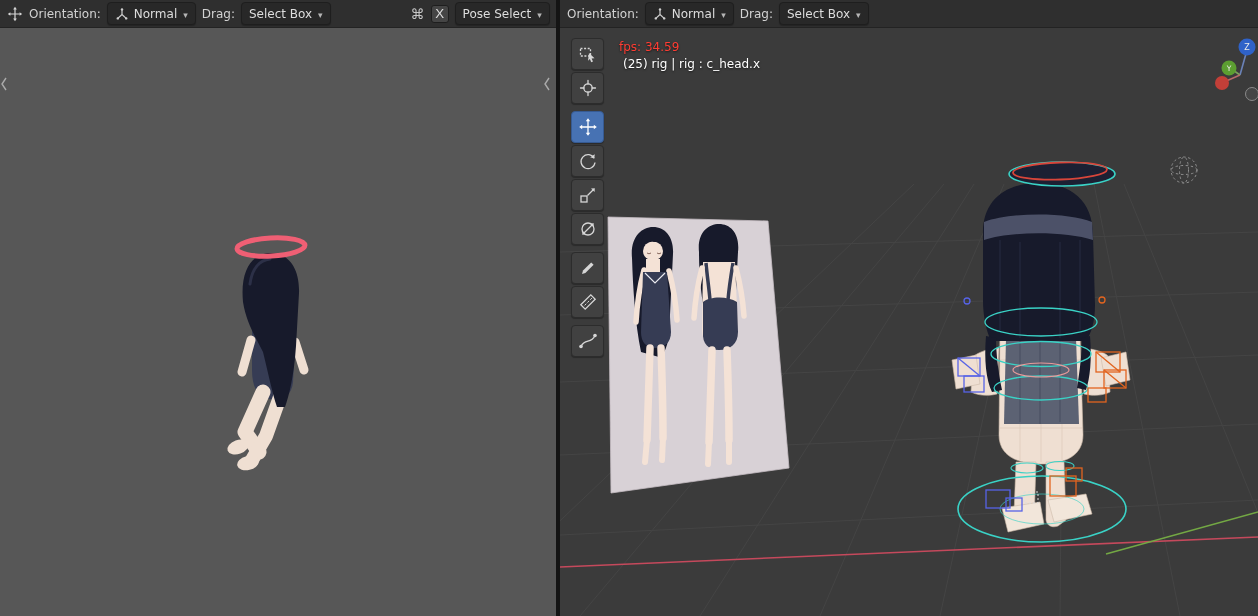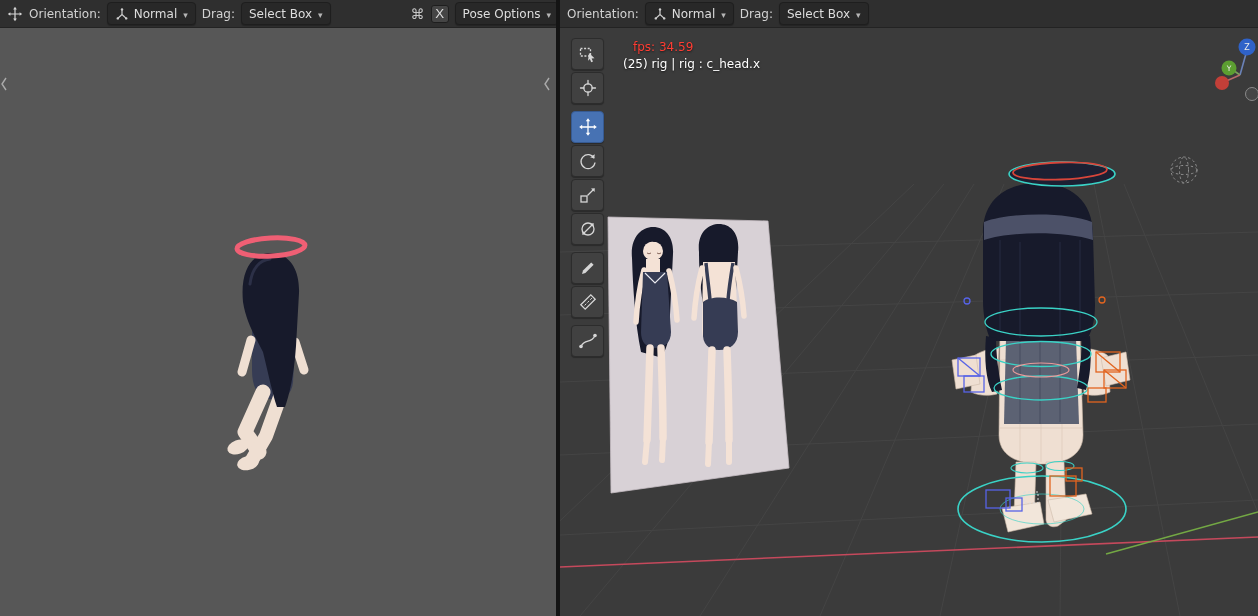--- a/index.html
+++ b/index.html
@@ -31,21 +31,21 @@
   .vp-canvas{position:relative;flex:1;overflow:hidden;}
   .canvas-left{background:var(--left-viewport-bg,#575757);}
   .canvas-right{background:var(--right-viewport-bg,#3b3b3b);}
   .scene{position:absolute;left:0;top:0;}
 
   .edge-arrow{position:absolute;width:12px;height:18px;display:flex;align-items:center;
     justify-content:center;cursor:pointer;opacity:.85;}
   .edge-arrow svg{display:block;}
 
   
-  .fps-text{position:absolute;left:73px;top:12px;color:var(--fps-red,#ff3d33);
+  .fps-text{position:absolute;left:59px;top:12px;color:var(--fps-red,#ff3d33);
     text-shadow:0 1px 2px rgba(0,0,0,.6);}
   .obj-info{position:absolute;left:63px;top:29px;color:var(--info-white,#ffffff);
     text-shadow:0 1px 2px rgba(0,0,0,.6);}
 
   
   .toolbar{position:absolute;left:11px;top:10px;display:flex;flex-direction:column;gap:7px;}
   .tgroup{display:flex;flex-direction:column;gap:2px;}
   .tbtn{width:31px;height:30px;background:#414141;border:1px solid #2c2c2c;border-radius:4px;
     display:flex;align-items:center;justify-content:center;cursor:pointer;
     box-shadow:0 1px 1px rgba(0,0,0,.3);}
@@ -82,21 +82,21 @@
         <span class="chev"></span>
       </div>
       <span class="hlabel">Drag:</span>
       <div class="dropdown">
         <span>Select Box</span>
         <span class="chev"></span>
       </div>
       <span class="mirror-glyph"></span>
       <button class="toggle-btn">X</button>
       <div class="dropdown">
-        <span>Pose Options</span>
+        <span>Pose Select</span>
         <span class="chev"></span>
       </div>
     </header>
 
     <div class="vp-canvas canvas-left">
       <svg class="scene" width="556" height="588" viewBox="0 28 556 588">
 
         <g>
 
           <path d="M252 330 C252 322 258 318 266 318 L284 320 C292 322 296 330 295 344 L293 382 C292 394 284 400 274 400 L264 398 C256 394 252 384 252 370 Z" fill="var(--suit-navy,#363c54)"></path>

